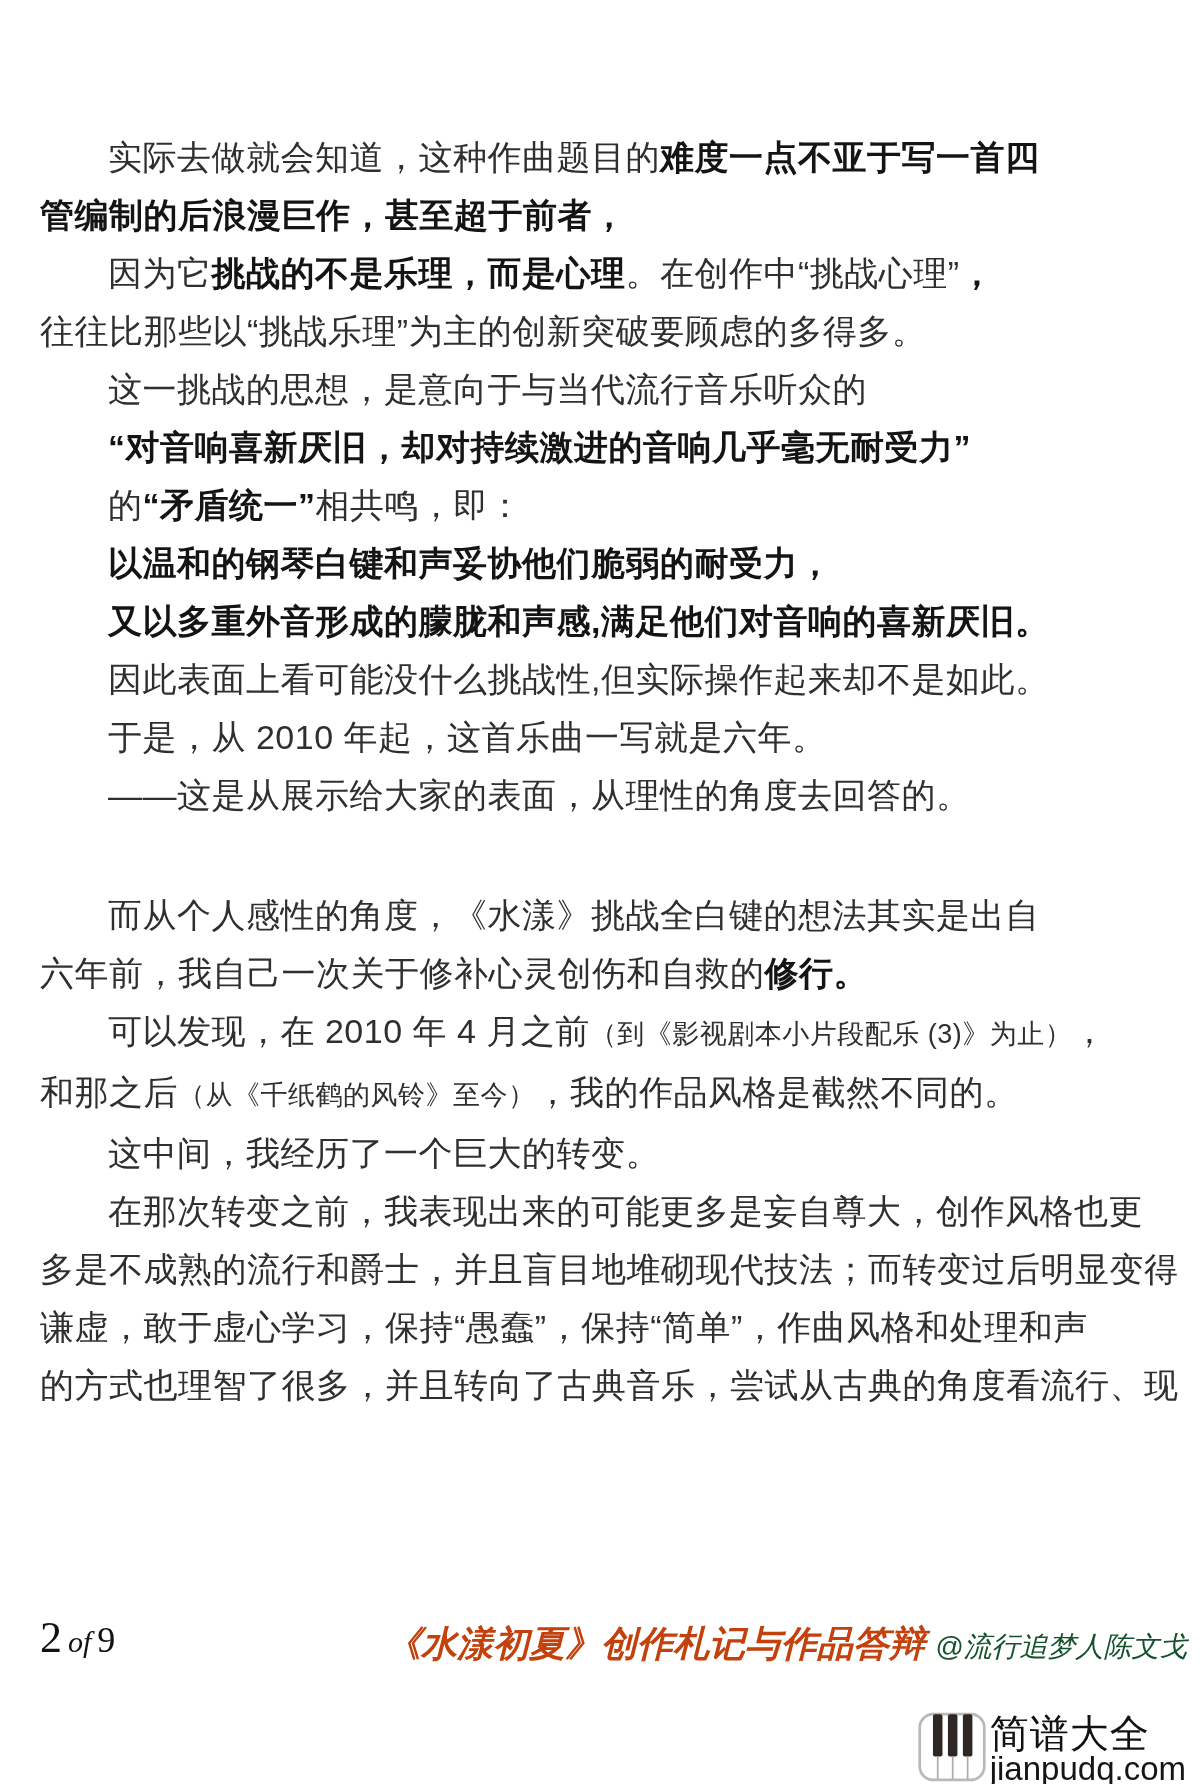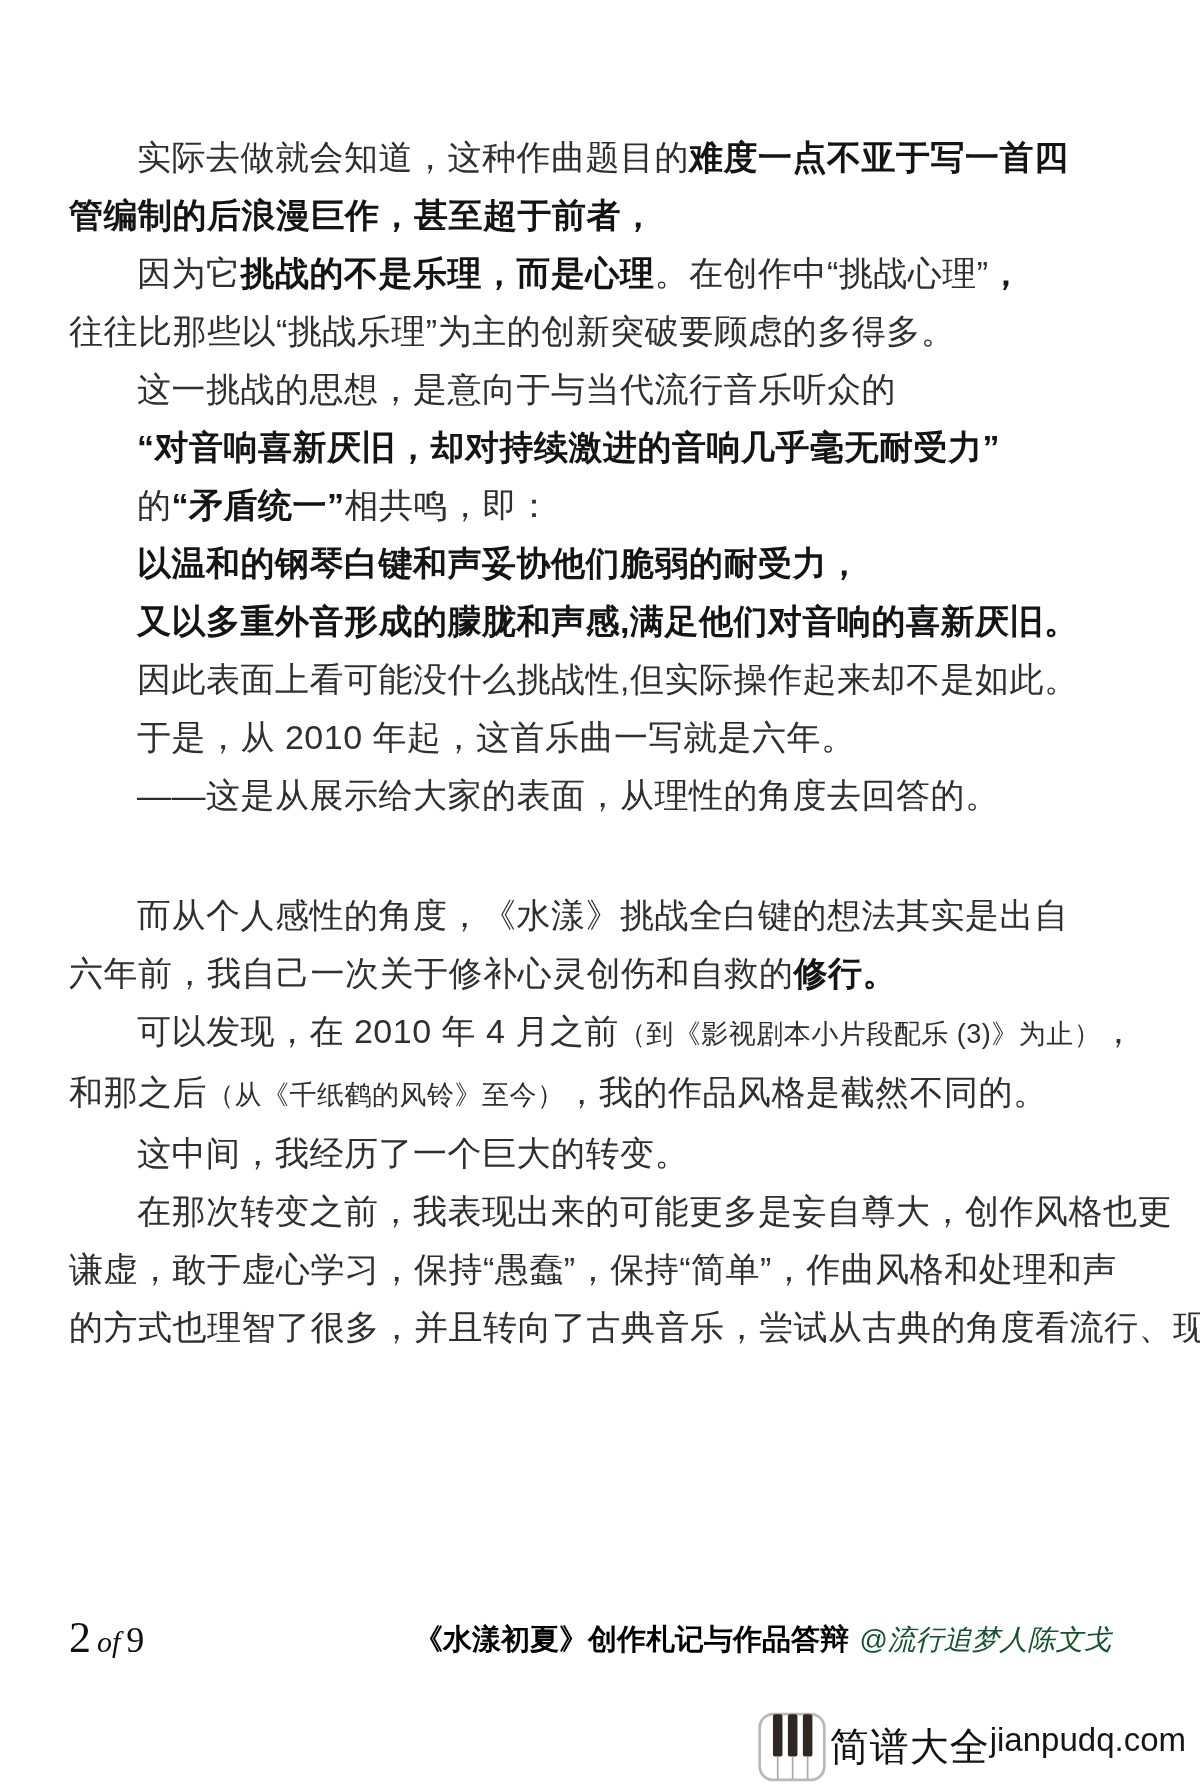--- a/index.html
+++ b/index.html
@@ -4,21 +4,21 @@
 <style>
   html,body{margin:0;padding:0;}
   body{
     width:1200px;height:1784px;
     background:#ffffff;
     position:relative;
     overflow:hidden;
     font-family:"Liberation Sans","DejaVu Sans",sans-serif;
   }
   .page{
-    position:absolute;inset:0;margin-left:29px;
+    position:absolute;inset:0;
   }
   .content{
     position:absolute;
     left:40px;right:36px;top:128px;
   }
   .line{
     white-space:nowrap;
     line-height:58px;
     font-size:34px;
     letter-spacing:0.5px;
@@ -49,33 +49,33 @@
     white-space:nowrap;
   }
   .page-number .cur{font-size:44px;}
   .page-number .sep{font-size:30px;font-style:italic;padding:0 6px;}
   .page-number .tot{font-size:36px;}
   .footer-title{
     position:absolute;left:345px;top:8px;
     white-space:nowrap;
   }
   .footer-title .doc-title{
-    font-size:29px;font-weight:700;color:#000000;
+    font-size:36px;font-weight:700;color:#c2410c;font-style:italic;
   }
   .footer-title .doc-author{
     font-size:28px;font-style:italic;color:#14532d;padding-left:10px;
   }
   
   .watermark{
     position:absolute;
     right:14px;bottom:2px;
     display:flex;align-items:center;
   }
   .wm-icon{width:68px;height:70px;display:block;}
-  .wm-text{margin-left:4px;display:flex;flex-direction:row;}
+  .wm-text{margin-left:4px;display:flex;flex-direction:column;}
   .wm-name{font-size:39px;color:#121212;letter-spacing:1px;line-height:42px;}
   .wm-url{font-size:33px;color:#151515;line-height:27px;}
 </style>
 </head>
 <body>
 
 <div class="page">
 
   <div class="content">
       <div class="line indent"><span class="seg-normal">实际去做就会知道，这种作曲题目的</span><span class="seg-bold">难度一点不亚于写一首四</span></div>
@@ -90,20 +90,21 @@
       <div class="line indent"><span class="seg-normal">因此表面上看可能没什么挑战性,但实际操作起来却不是如此。</span></div>
       <div class="line indent"><span class="seg-normal">于是，从 2010 年起，这首乐曲一写就是六年。</span></div>
       <div class="line indent"><span class="seg-normal">——这是从展示给大家的表面，从理性的角度去回答的。</span></div>
       <div class="spacer"></div>
       <div class="line indent"><span class="seg-normal">而从个人感性的角度，《水漾》挑战全白键的想法其实是出自</span></div>
       <div class="line"><span class="seg-normal">六年前，我自己一次关于修补心灵创伤和自救的</span><span class="seg-bold">修行。</span></div>
       <div class="line indent"><span class="seg-normal">可以发现，在 2010 年 4 月之前</span><span class="seg-small">（到《影视剧本小片段配乐 (3)》为止）</span><span class="seg-normal">，</span></div>
       <div class="line"><span class="seg-normal">和那之后</span><span class="seg-small">（从《千纸鹤的风铃》至今）</span><span class="seg-normal">，我的作品风格是截然不同的。</span></div>
       <div class="line indent"><span class="seg-normal">这中间，我经历了一个巨大的转变。</span></div>
       <div class="line indent"><span class="seg-normal">在那次转变之前，我表现出来的可能更多是妄自尊大，创作风格也更</span></div>
+      <div class="line"><span class="seg-normal">多是不成熟的流行和爵士，并且盲目地堆砌现代技法；而转变过后明显变得</span></div>
       <div class="line"><span class="seg-normal">谦虚，敢于虚心学习，保持“愚蠢”，保持“简单”，作曲风格和处理和声</span></div>
       <div class="line"><span class="seg-normal">的方式也理智了很多，并且转向了古典音乐，尝试从古典的角度看流行、现</span></div>
     </div>
 
   <div class="footer">
     <div class="page-number">
       <span class="cur">2</span><span class="sep">of</span><span class="tot">9</span>
     </div>
     <div class="footer-title">
       <span class="doc-title">《水漾初夏》创作札记与作品答辩</span><span class="doc-author">@流行追梦人陈文戈</span>

